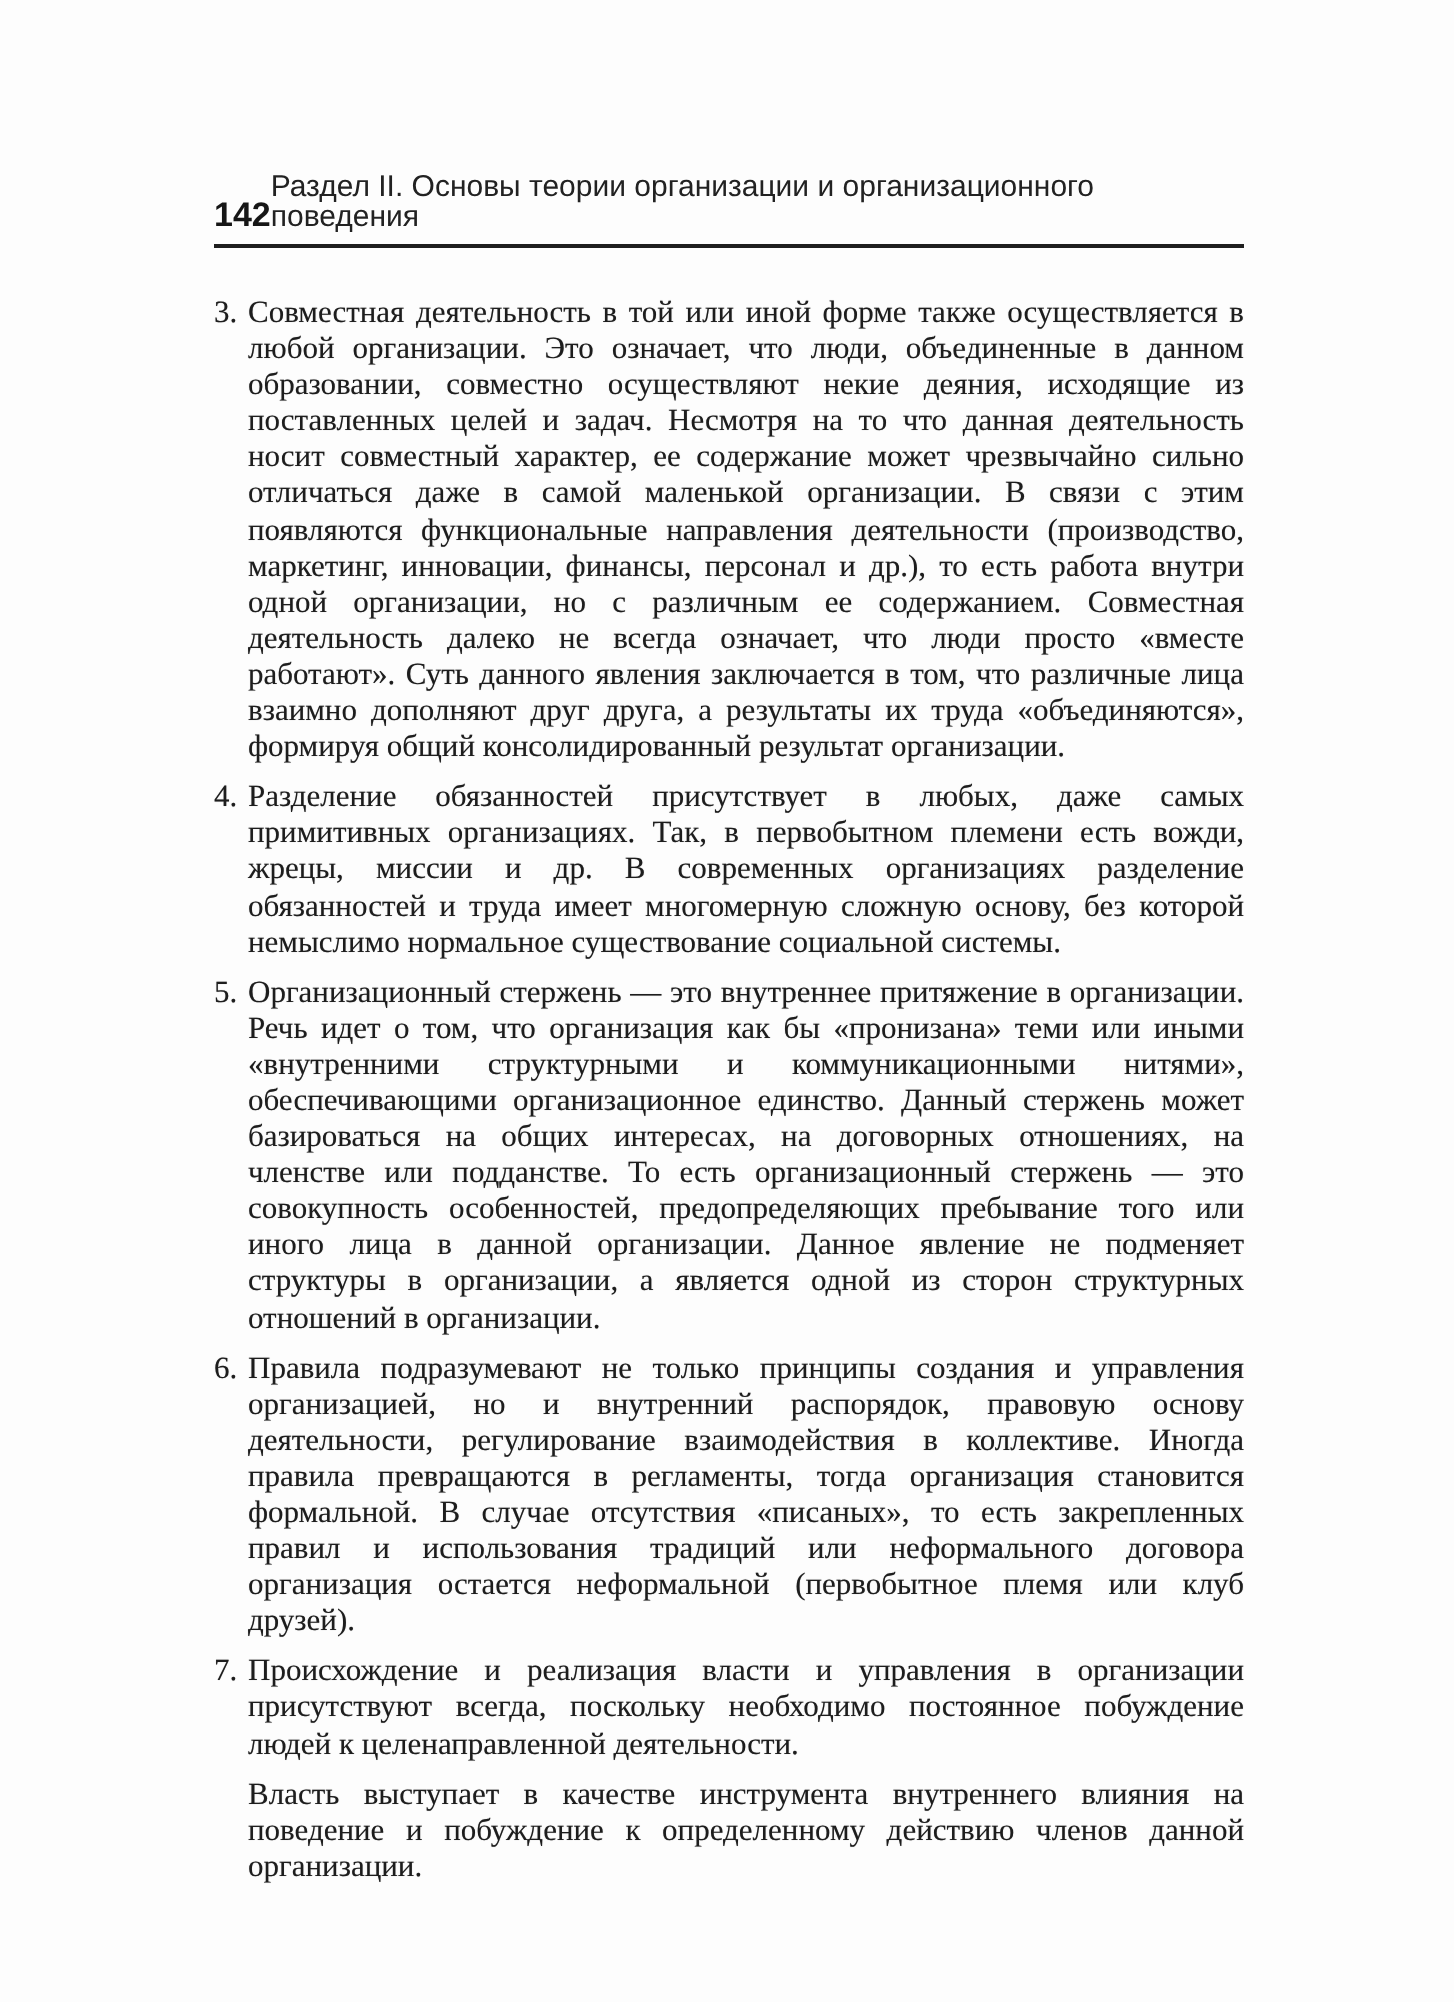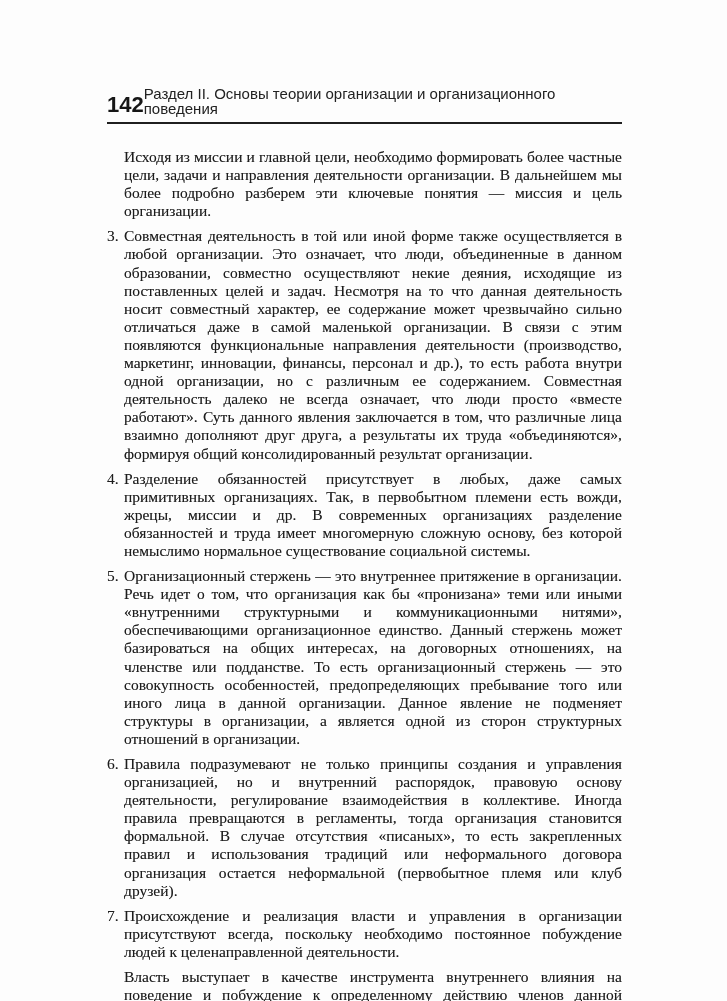--- a/index.html
+++ b/index.html
@@ -21,21 +21,21 @@
     display: flex;
     justify-content: space-between;
     align-items: flex-end;
     margin: 86px 105px 0 107px;
     padding-bottom: 6px;
     border-bottom: 2px solid #1f1f1f;
   }
   .page-number {
     font-family: "Liberation Sans", sans-serif;
     font-weight: bold;
-    font-size: 22px;
+    font-size: 17px;
     line-height: 1;
     color: #161616;
   }
   .section-title {
     font-family: "Liberation Sans", sans-serif;
     font-size: 15px;
     line-height: 1;
     color: #222222;
   }
   .content {
@@ -67,21 +67,20 @@
 
 <div class="page">
 
   <div class="header-row">
     <span class="page-number">142</span>
     <span class="section-title">Раздел II. Основы теории организации и организационного поведения</span>
   </div>
 
   <div class="content">
 
-    <p class="body-par">Исходя из миссии и главной цели, необходимо формировать более частные цели, задачи и направления деятельности организации. В дальнейшем мы более подробно разберем эти ключевые понятия — миссия и цель организации.</p>
 
     <div class="numbered-item">
       <span class="num">3.</span>
       <span class="itext">Совместная деятельность в той или иной форме также осуществляется в любой организации. Это означает, что люди, объединенные в данном образовании, совместно осуществляют некие деяния, исходящие из поставленных целей и задач. Несмотря на то что данная деятельность носит совместный характер, ее содержание может чрезвычайно сильно отличаться даже в самой маленькой организации. В связи с этим появляются функциональные направления деятельности (производство, маркетинг, инновации, финансы, персонал и др.), то есть работа внутри одной организации, но с различным ее содержанием. Совместная деятельность далеко не всегда означает, что люди просто «вместе работают». Суть данного явления заключается в том, что различные лица взаимно дополняют друг друга, а результаты их труда «объединяются», формируя общий консолидированный результат организации.</span>
     </div>
 
     <div class="numbered-item">
       <span class="num">4.</span>
       <span class="itext">Разделение обязанностей присутствует в любых, даже самых примитивных организациях. Так, в первобытном племени есть вожди, жрецы, миссии и др. В современных организациях разделение обязанностей и труда имеет многомерную сложную основу, без которой немыслимо нормальное существование социальной системы.</span>
     </div>

